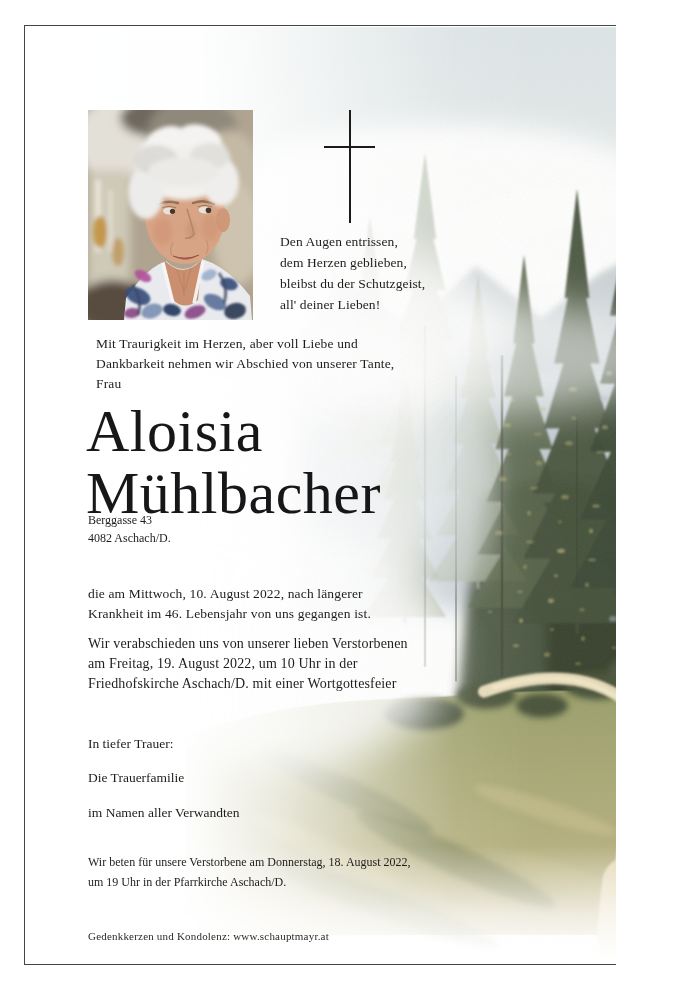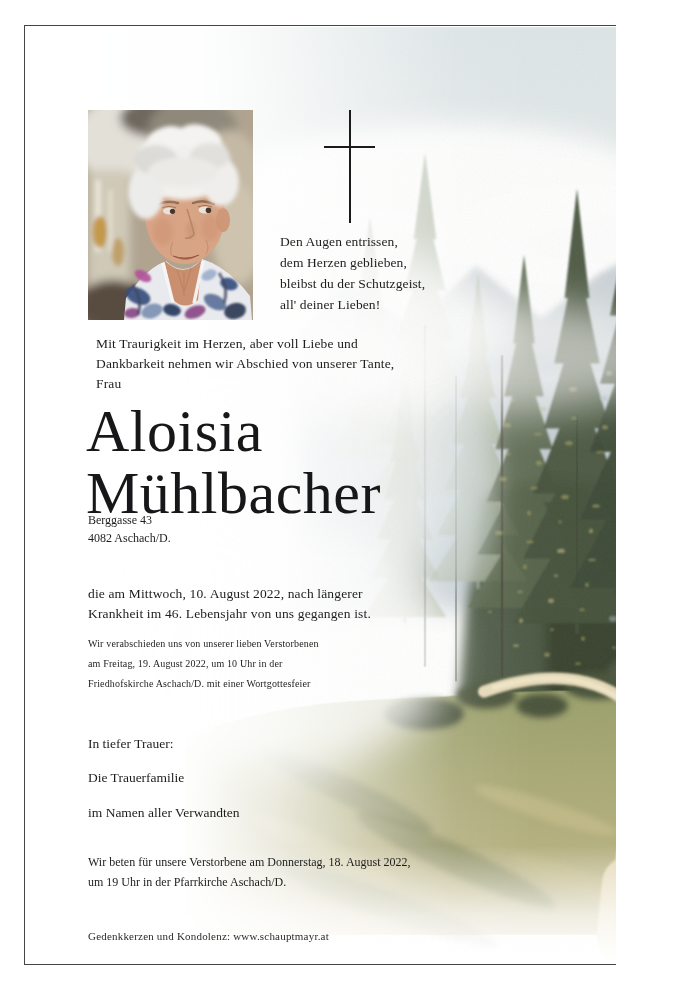--- a/index.html
+++ b/index.html
@@ -19,21 +19,21 @@
   .tb{position:absolute;}
   .line{white-space:nowrap;}
   .verse{left:280px;top:231px;font-size:13.5px;line-height:21px;letter-spacing:.1px;}
   .intro{left:88px;top:334px;font-size:13.5px;line-height:20px;letter-spacing:.15px;margin-left:8px;}
   .name{
     left:86px;top:400px;font-family:Liberation Serif, serif;font-size:60px;
     line-height:62px;letter-spacing:.5px;color:#17171a;font-weight:400;margin:0;
   }
   .address{left:88px;top:512px;font-size:12px;line-height:17.5px;}
   .death{left:88px;top:584px;font-size:13.5px;line-height:20px;letter-spacing:.15px;}
-  .farewell{left:88px;top:634px;font-size:10px;line-height:20px;letter-spacing:.15px;}
+  .farewell{left:88px;top:634px;font-size:14px;line-height:20px;letter-spacing:.15px;}
   .mourning{left:88px;top:736px;font-size:13.5px;}
   .mourner1{left:88px;top:770px;font-size:13.5px;}
   .mourner2{left:88px;top:805px;font-size:13.5px;}
   .prayer{left:88px;top:853px;font-size:12px;line-height:19.5px;}
   .footer{left:88px;top:930px;font-size:11px;letter-spacing:.2px;color:#2a2a29;}
 </style>
 </head>
 <body>
 
 <div class="page">

